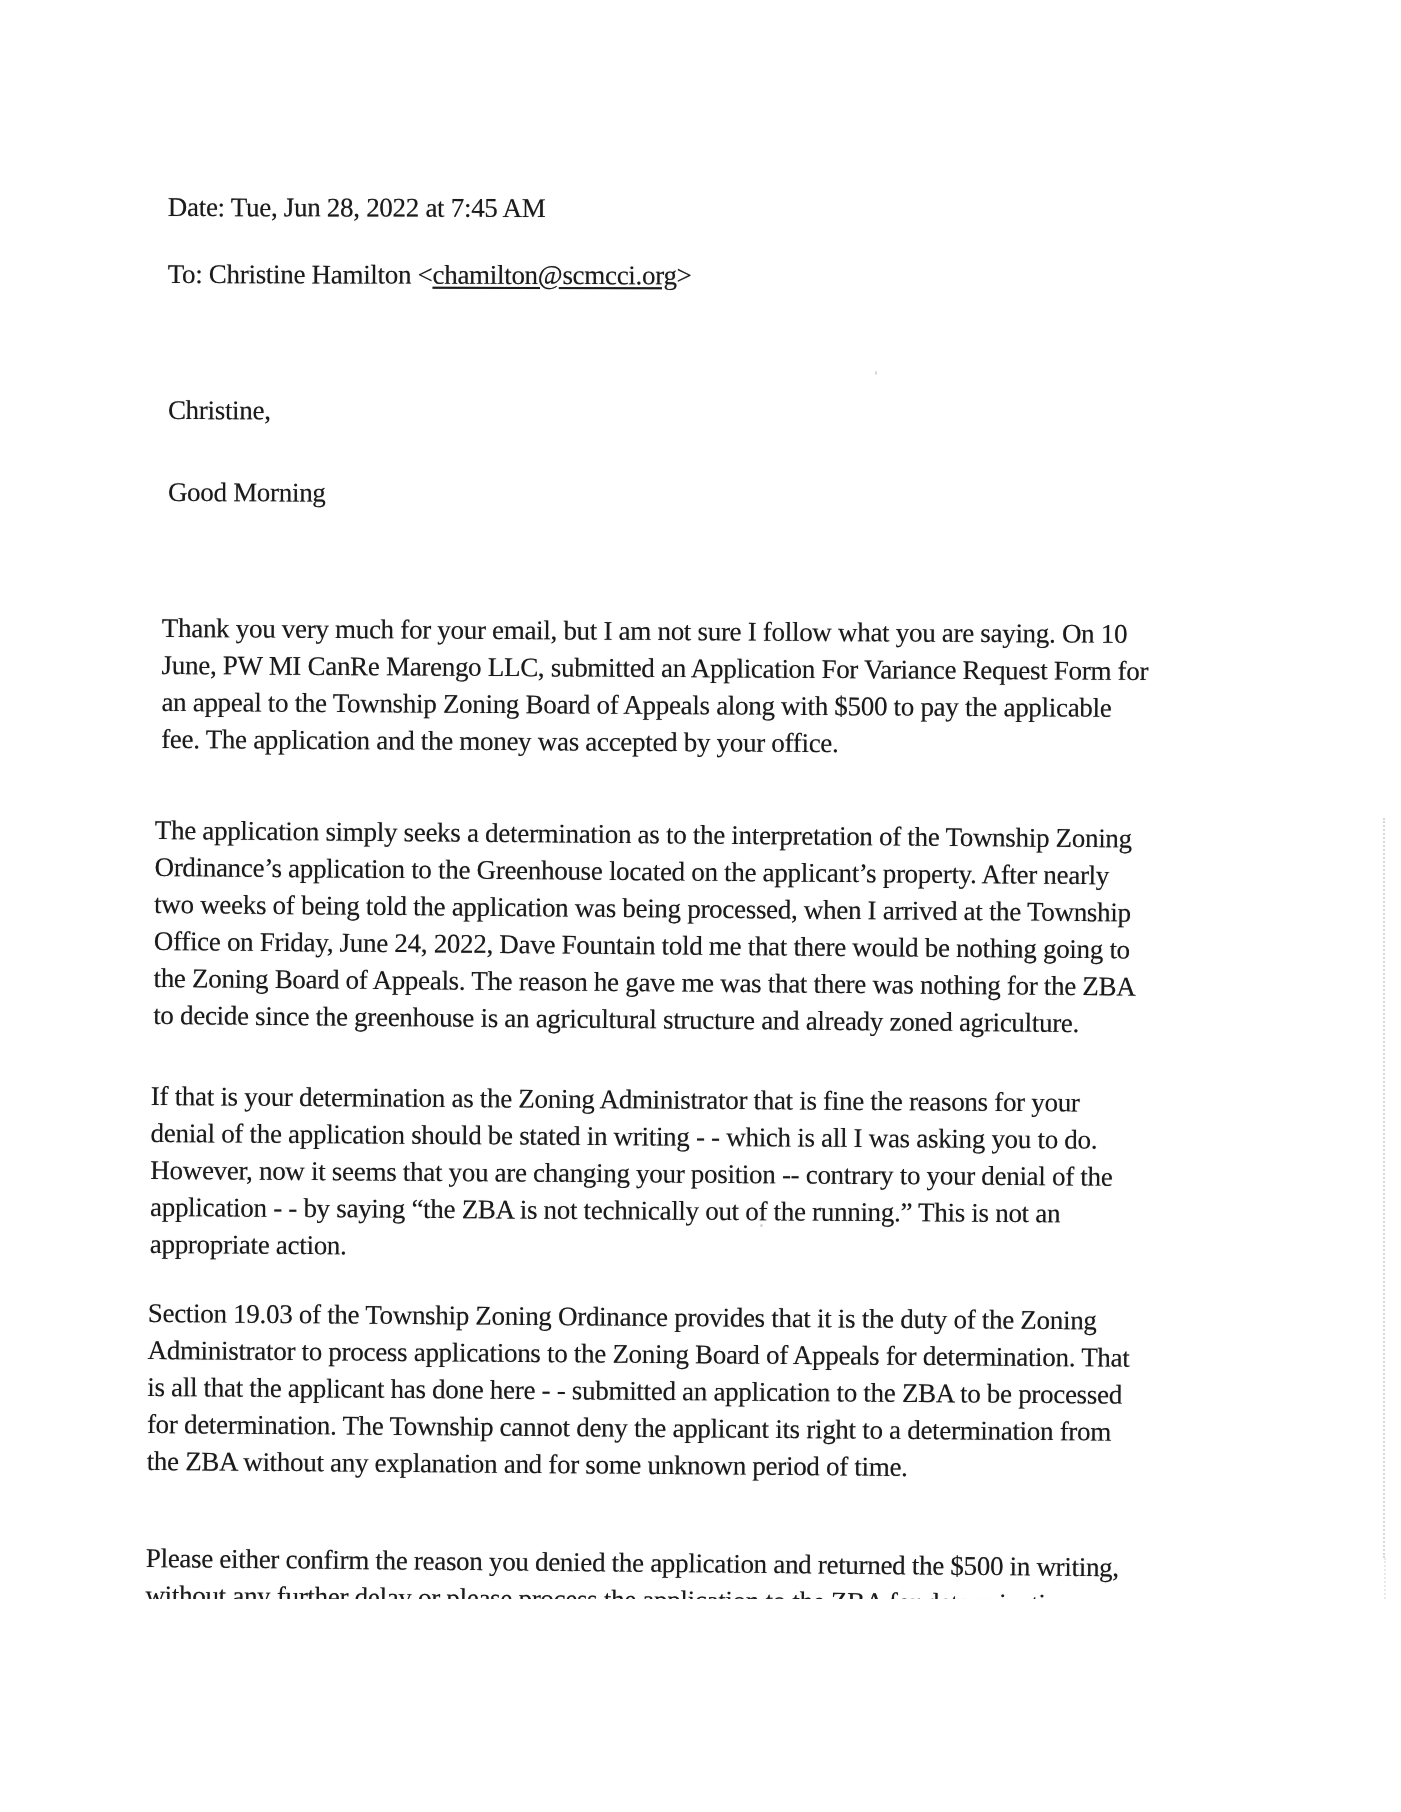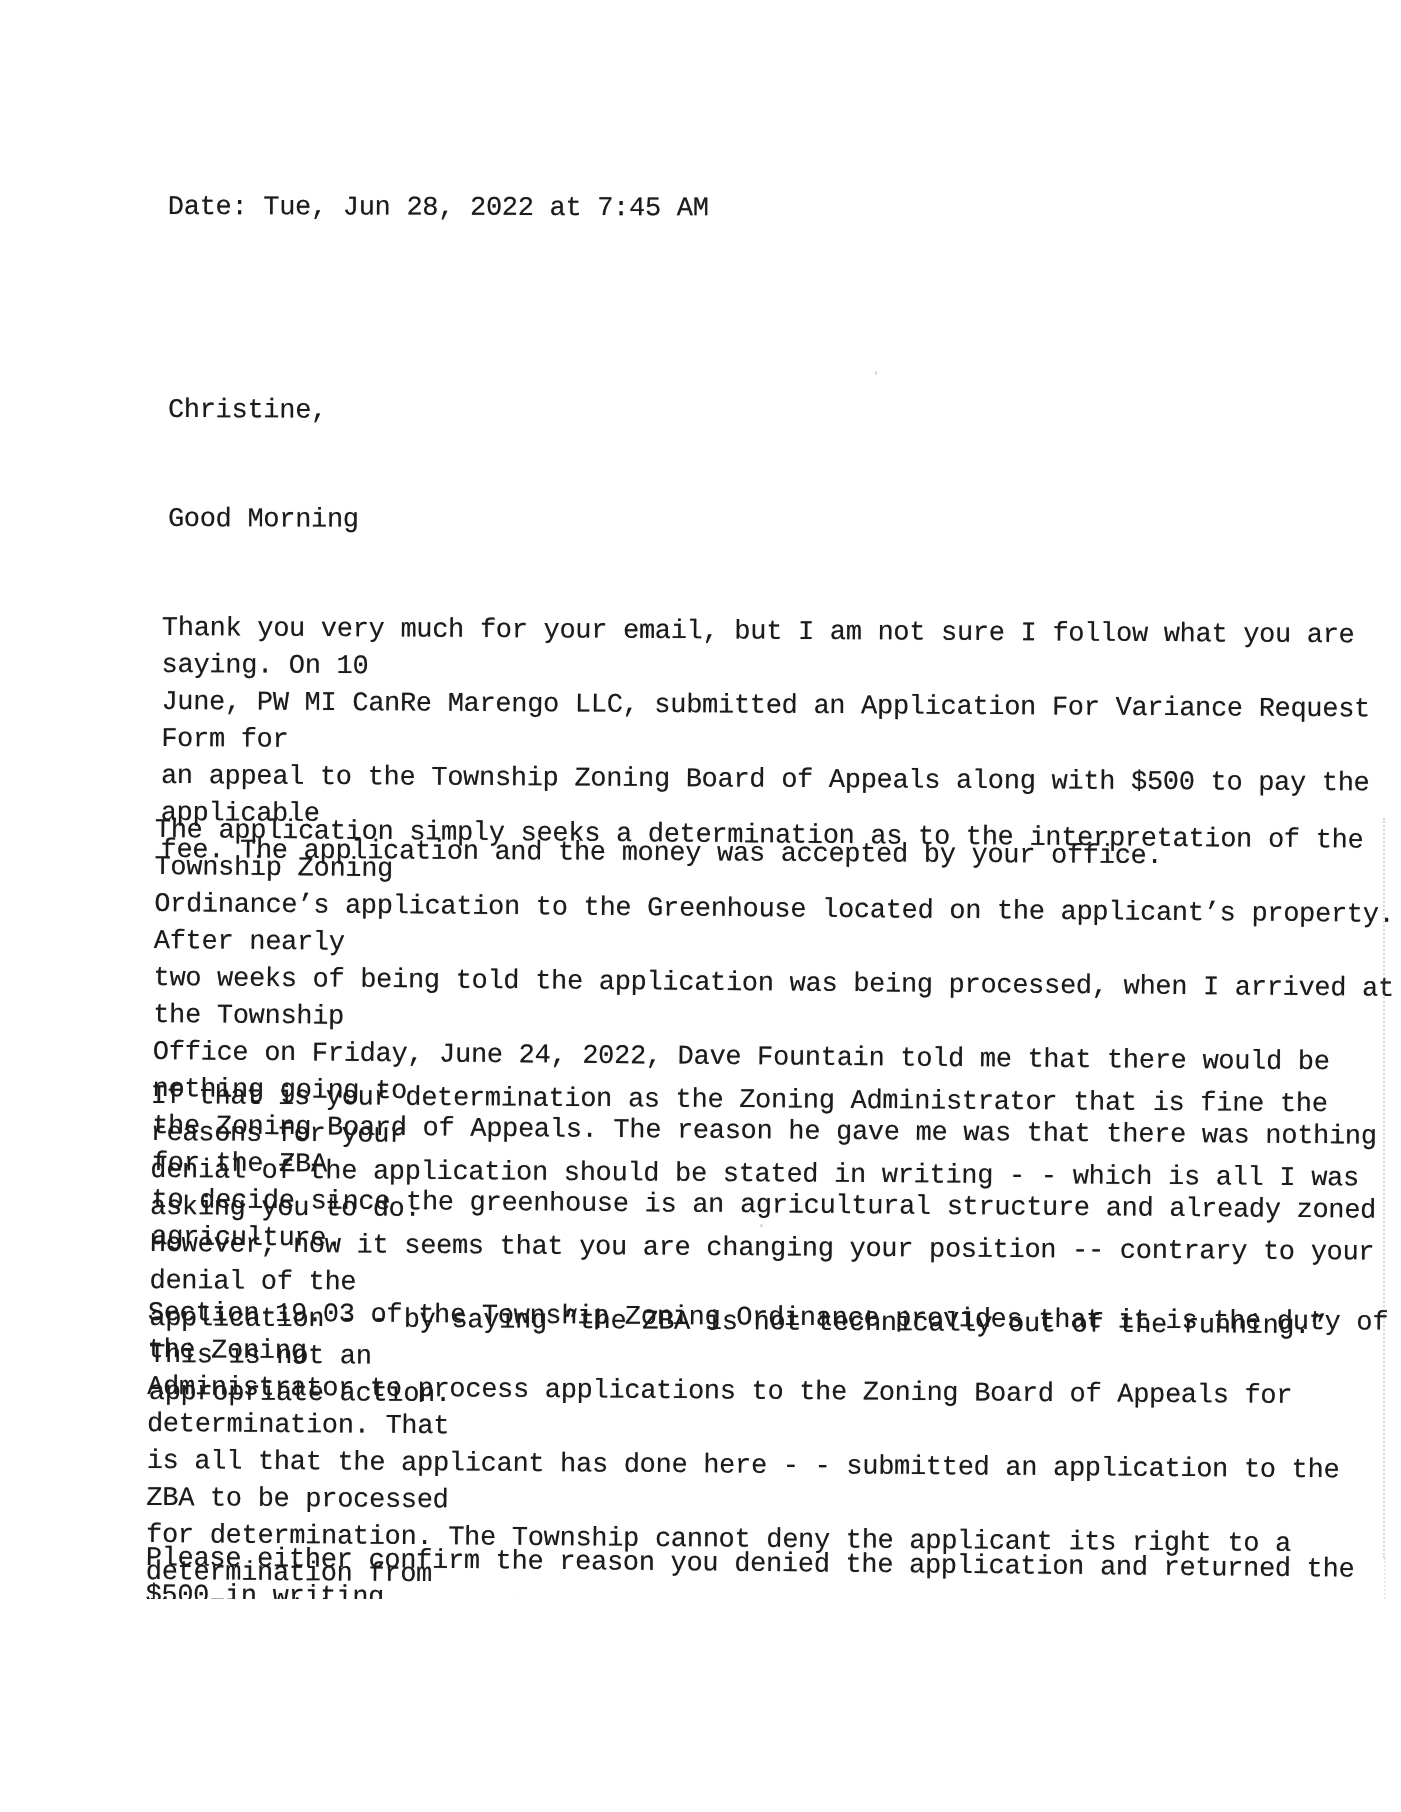--- a/index.html
+++ b/index.html
@@ -5,21 +5,21 @@
   html, body {
     margin: 0;
     padding: 0;
     background: #ffffff;
   }
   .page {
     position: relative;
     width: 1401px;
     height: 1599px;
     background: #ffffff;
-    font-family: Liberation Mono, monospace;
+    font-family: Liberation Serif, serif;
     color: #1b1b1b;
     overflow: hidden;
   }
   .textblock {
     position: absolute;
     white-space: pre-line;
     font-size: 27px;
     letter-spacing: -0.3px;
     line-height: 37px;
     text-shadow: 0 0 0.7px rgba(20,20,20,0.55);
@@ -32,21 +32,21 @@
     transform: rotate(0.15deg);
   }
   .header-line { white-space: pre; }
   .email-link {
     color: inherit;
     text-decoration: underline;
     text-underline-offset: 3px;
     cursor: pointer;
   }
   .salutation { left: 168px; top: 392px; transform: rotate(0.2deg); }
-  .greeting   { left: 168px; top: 501px; transform: rotate(0.2deg); }
+  .greeting   { left: 168px; top: 474px; transform: rotate(0.2deg); }
   .para-1 { left: 162px; top: 610px;  transform: rotate(0.35deg); }
   .para-2 { left: 155px; top: 812px;  transform: rotate(0.5deg); }
   .para-3 { left: 151px; top: 1078px; transform: rotate(0.4deg); }
   .para-4 { left: 148px; top: 1295px; transform: rotate(0.45deg); }
   .para-5 { left: 146px; top: 1540px; transform: rotate(0.55deg); }
 
   
   .scan-streak {
     position: absolute;
     width: 0;
@@ -63,20 +63,21 @@
   .speck-2 { left: 1014px; top: 1703px; width: 4px; height: 3px; }
   .speck-3 { left: 875px;  top: 371px;  width: 2px; height: 4px; }
 </style>
 </head>
 <body>
 
 <div class="page">
 
   <div class="textblock header-block">
     <div class="header-line">Date: Tue, Jun 28, 2022 at 7:45 AM</div>
+    <div class="header-line"><span>To: Christine Hamilton &lt;</span><a class="email-link">chamilton@scmcci.org</a><span>&gt;</span></div>
   </div>
 
   <div class="textblock salutation">Christine,</div>
 
   <div class="textblock greeting">Good Morning</div>
 
   <div class="textblock para-1">Thank you very much for your email, but I am not sure I follow what you are saying.  On 10
 June, PW MI CanRe Marengo LLC, submitted an Application For Variance Request Form for
 an appeal to the Township Zoning Board of Appeals along with  $500 to pay the applicable
 fee.  The application and the money was accepted by your office.</div>

